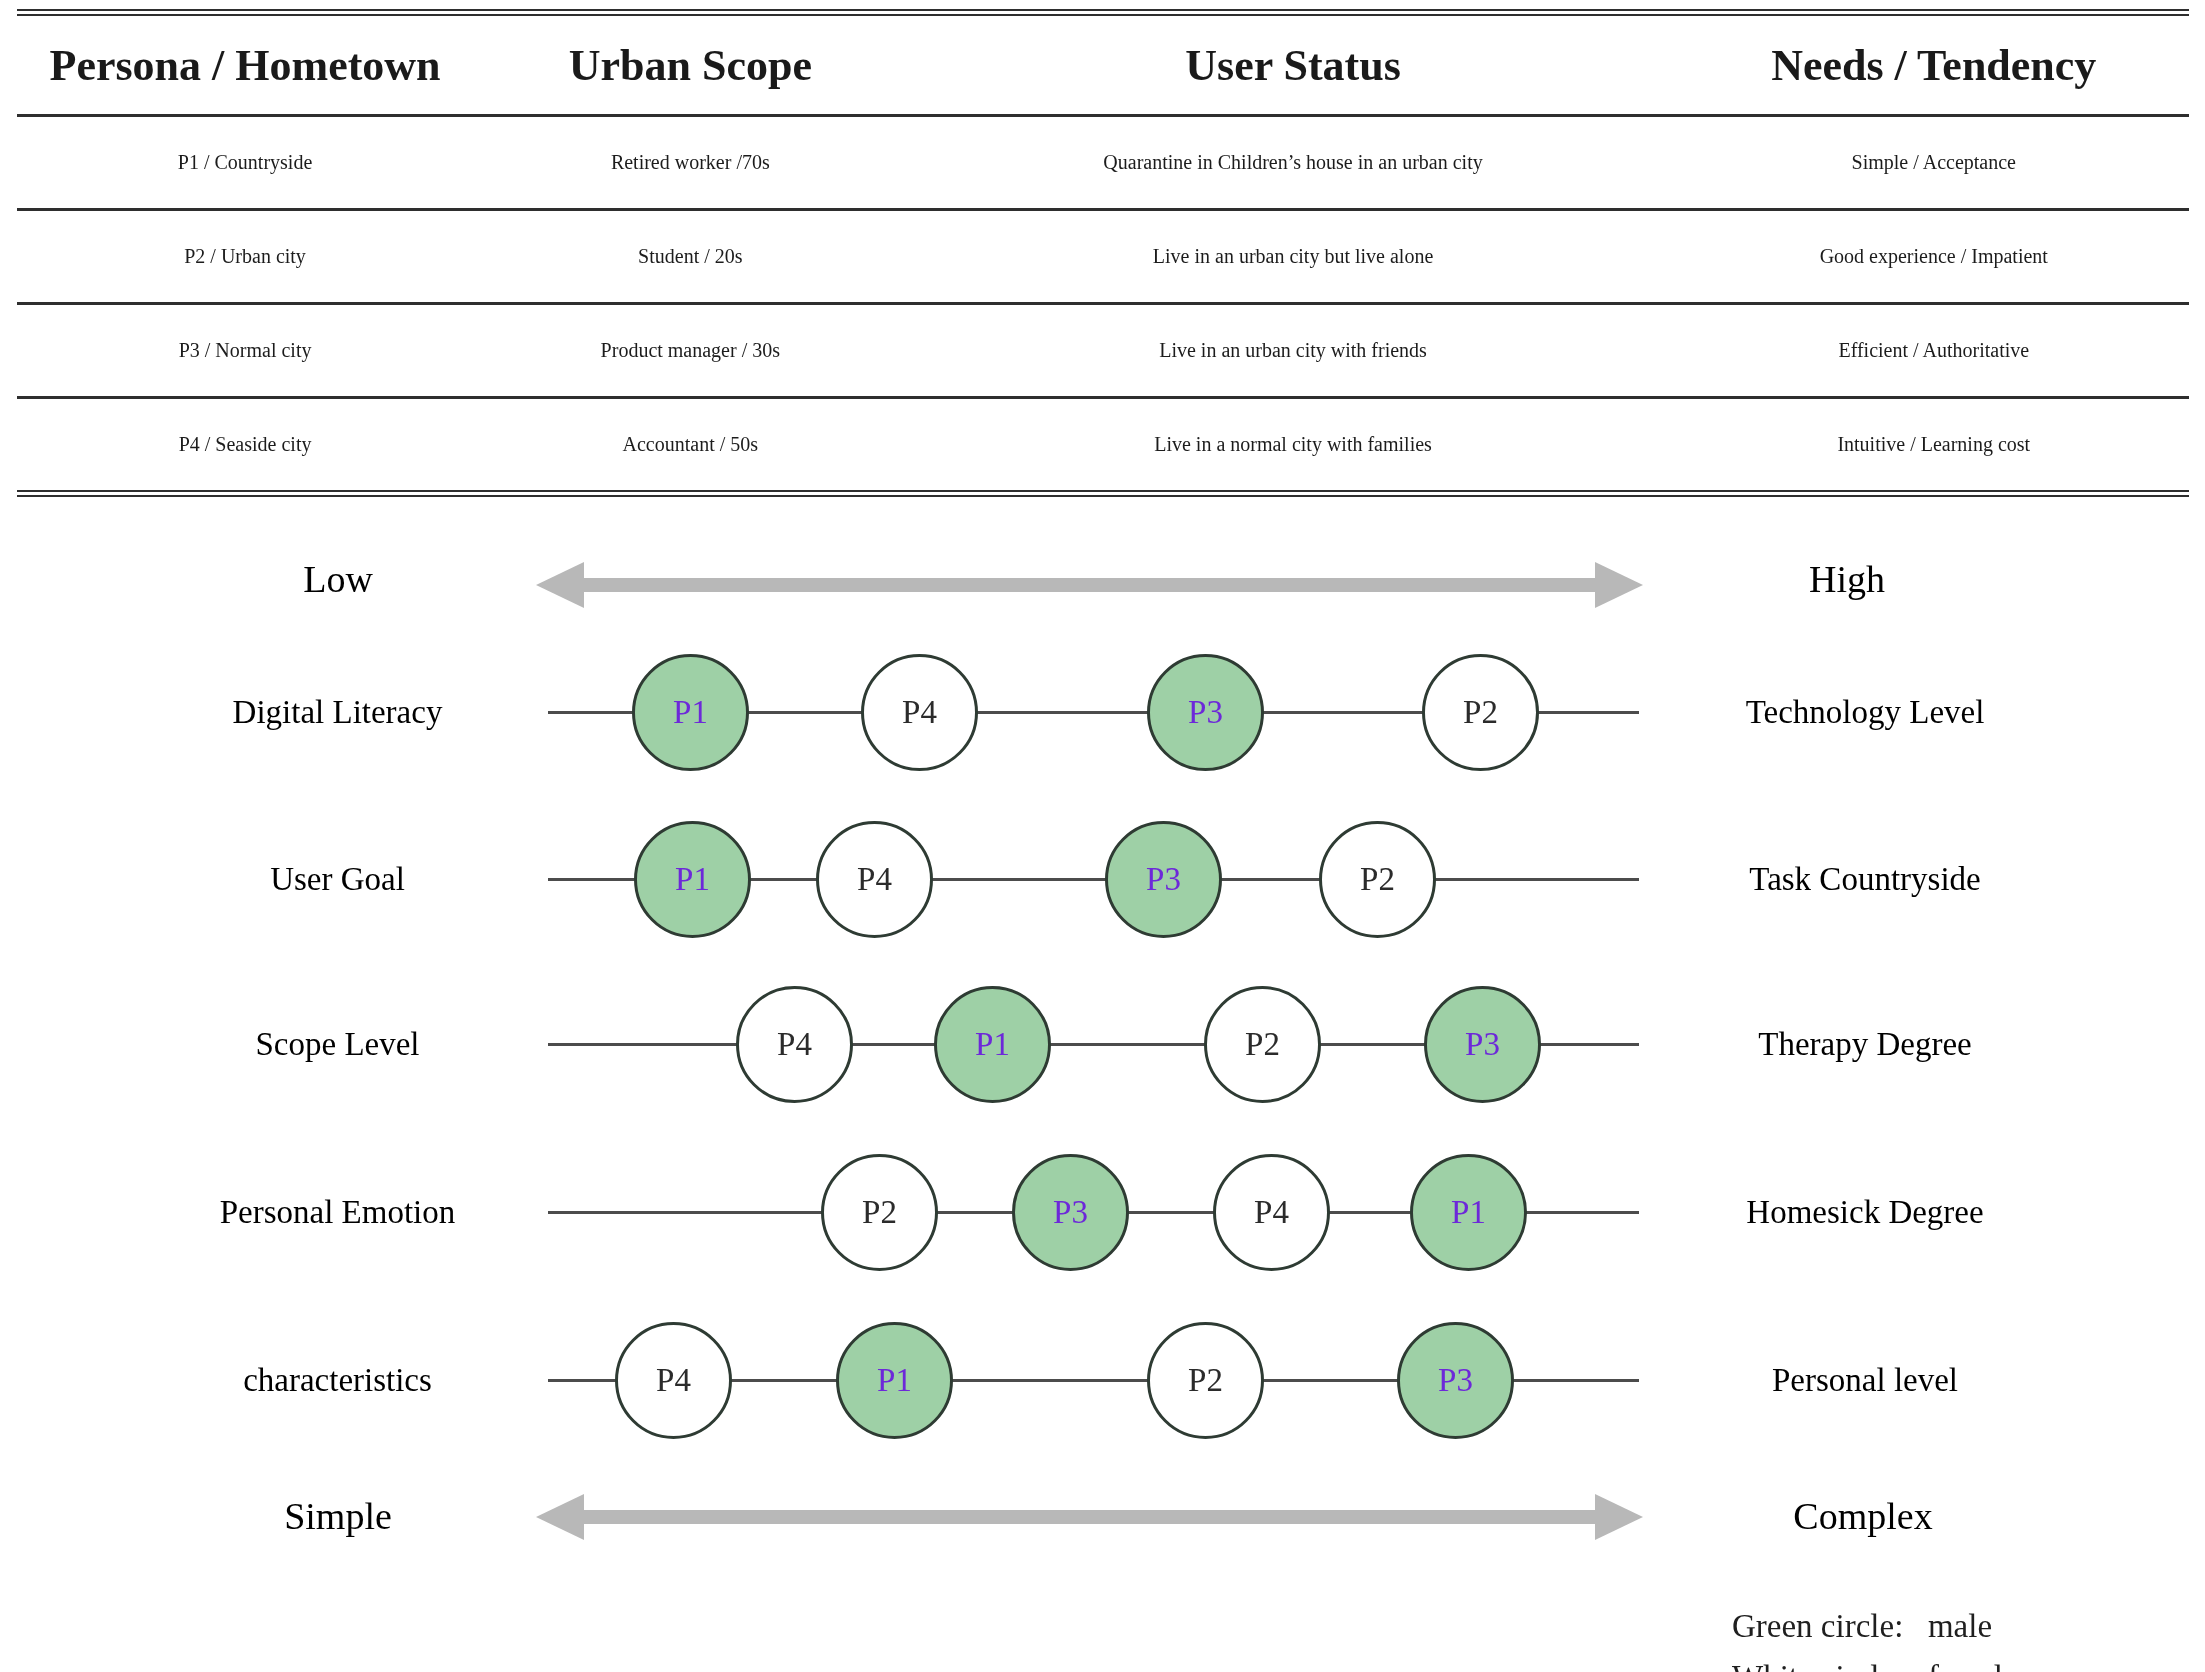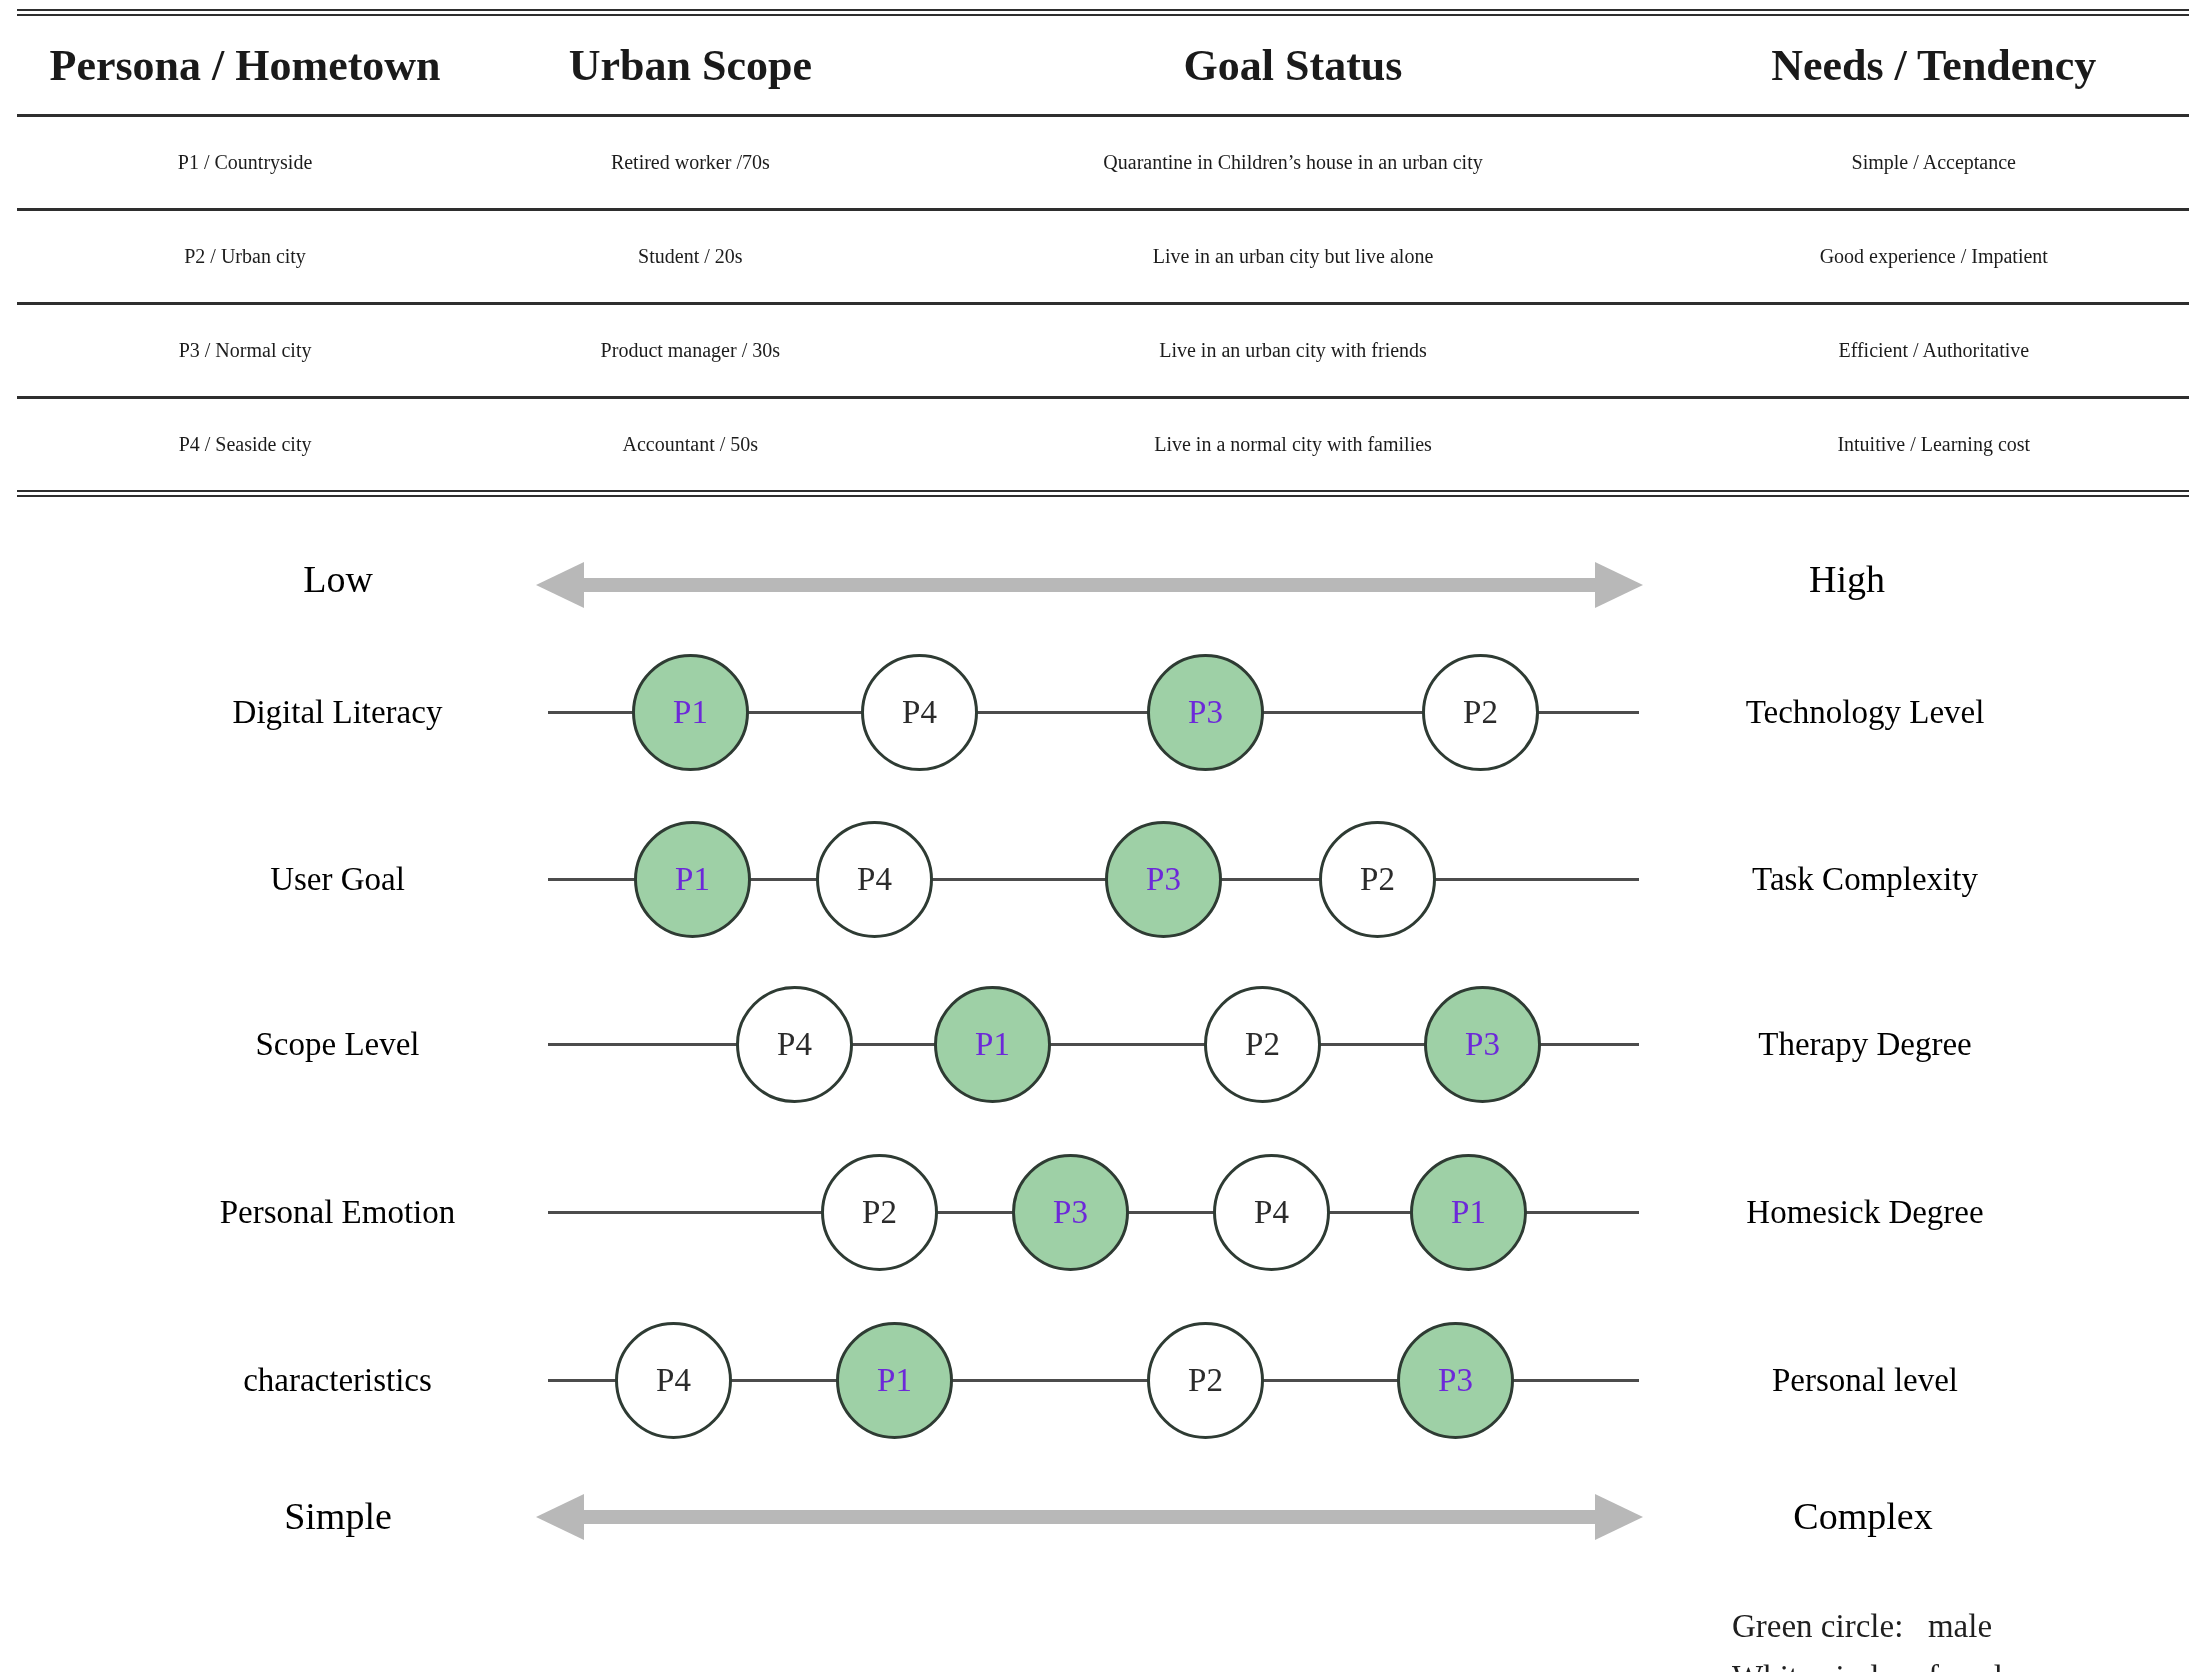--- a/index.html
+++ b/index.html
@@ -64,21 +64,21 @@
     <colgroup>
       <col style="width:21%">
         <col style="width:20%">
         <col style="width:35.5%">
         <col style="width:23.5%">
     </colgroup>
     <thead>
       <tr>
         <th>Persona / Hometown</th>
         <th>Urban Scope</th>
-        <th>Goal Status</th>
+        <th>User Status</th>
         <th>Needs / Tendency</th>
       </tr>
     </thead>
     <tbody>
       <tr>
         <td>P1 / Countryside</td>
         <td>Retired worker /70s</td>
         <td>Quarantine in Children’s house in an urban city</td>
         <td>Simple / Acceptance</td>
       </tr>
@@ -137,21 +137,21 @@
       </div>
     <div class="circle" style="left:816px;">
         <span>P4</span>
       </div>
     <div class="circle green" style="left:1105px;">
         <span>P3</span>
       </div>
     <div class="circle" style="left:1319px;">
         <span>P2</span>
       </div>
-    <div class="lbl right">Task Complexity</div>
+    <div class="lbl right">Task Countryside</div>
   </div>
 
   <div class="srow" style="top:986px;">
     <div class="lbl left">Scope Level</div>
     <div class="line"></div>
     <div class="circle" style="left:736px;">
         <span>P4</span>
       </div>
     <div class="circle green" style="left:934px;">
         <span>P1</span>

